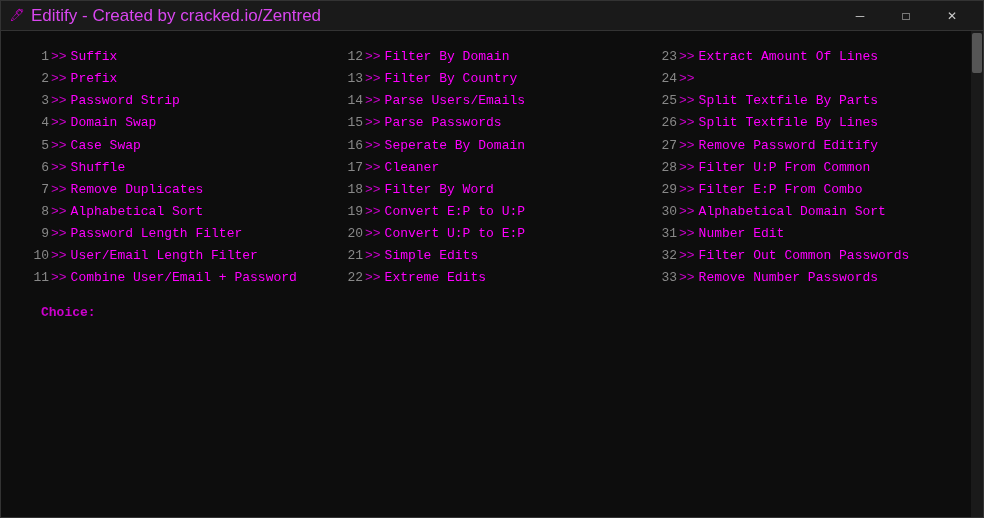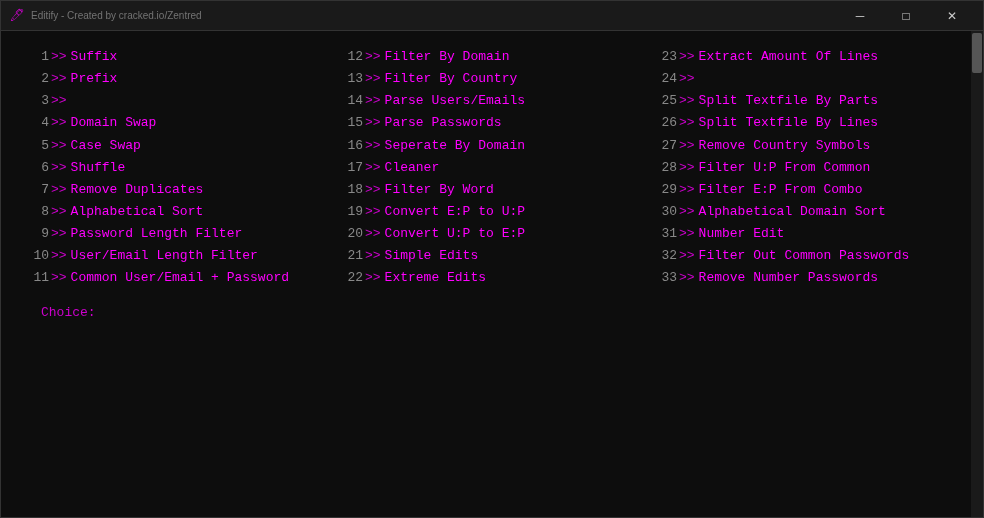--- a/index.html
+++ b/index.html
@@ -43,22 +43,22 @@
     .title-bar-icon {
       width: 16px;
       height: 16px;
       display: flex;
       align-items: center;
       justify-content: center;
       font-size: 12px;
     }
 
     .title-bar-title {
-      color: #737373;
-      font-size: 10px;
+      color: #d946ef;
+      font-size: 17px;
       font-family: 'Segoe UI', sans-serif;
     }
 
     .title-bar-controls {
       display: flex;
       gap: 0;
     }
 
     .title-btn {
       width: 46px;
@@ -144,20 +144,21 @@
     .item-label {
       color: #ff00ff;
       font-size: 13px;
     }
 
     .choice-line {
       margin-top: 16px;
       color: #cc00cc;
       font-size: 13px;
       padding-left: 20px;
+      font-weight: bold;
     }
   </style>
 </head>
 <body>
 
 <div class="window">
   <div class="title-bar">
     <div class="title-bar-left">
       <div class="title-bar-icon">🖊</div>
       <span class="title-bar-title">Editify - Created by cracked.io/Zentred</span>
@@ -180,20 +181,21 @@
               <span class="item-label">Suffix</span>
             </div>
             <div class="menu-item">
               <span class="item-num">2</span>
               <span class="item-arrow"> &gt;&gt; </span>
               <span class="item-label">Prefix</span>
             </div>
             <div class="menu-item">
               <span class="item-num">3</span>
               <span class="item-arrow"> &gt;&gt; </span>
+              <span class="item-label">Password Strip</span>
             </div>
             <div class="menu-item">
               <span class="item-num">4</span>
               <span class="item-arrow"> &gt;&gt; </span>
               <span class="item-label">Domain Swap</span>
             </div>
             <div class="menu-item">
               <span class="item-num">5</span>
               <span class="item-arrow"> &gt;&gt; </span>
               <span class="item-label">Case Swap</span>
@@ -219,21 +221,21 @@
               <span class="item-label">Password Length Filter</span>
             </div>
             <div class="menu-item">
               <span class="item-num">10</span>
               <span class="item-arrow"> &gt;&gt; </span>
               <span class="item-label">User/Email Length Filter</span>
             </div>
             <div class="menu-item">
               <span class="item-num">11</span>
               <span class="item-arrow"> &gt;&gt; </span>
-              <span class="item-label">Common User/Email + Password</span>
+              <span class="item-label">Combine User/Email + Password</span>
             </div>
           </div>
 
         <div class="menu-col">
         <div class="menu-item">
               <span class="item-num">12</span>
               <span class="item-arrow"> &gt;&gt; </span>
               <span class="item-label">Filter By Domain</span>
             </div>
             <div class="menu-item">
@@ -304,21 +306,21 @@
               <span class="item-label">Split Textfile By Parts</span>
             </div>
             <div class="menu-item">
               <span class="item-num">26</span>
               <span class="item-arrow"> &gt;&gt; </span>
               <span class="item-label">Split Textfile By Lines</span>
             </div>
             <div class="menu-item">
               <span class="item-num">27</span>
               <span class="item-arrow"> &gt;&gt; </span>
-              <span class="item-label">Remove Country Symbols</span>
+              <span class="item-label">Remove Password Editify</span>
             </div>
             <div class="menu-item">
               <span class="item-num">28</span>
               <span class="item-arrow"> &gt;&gt; </span>
               <span class="item-label">Filter U:P From Common</span>
             </div>
             <div class="menu-item">
               <span class="item-num">29</span>
               <span class="item-arrow"> &gt;&gt; </span>
               <span class="item-label">Filter E:P From Combo</span>

